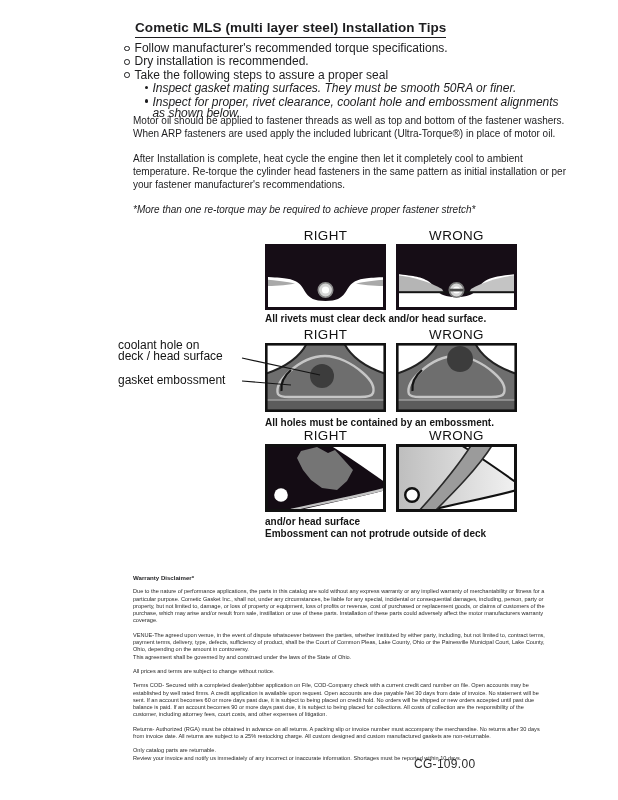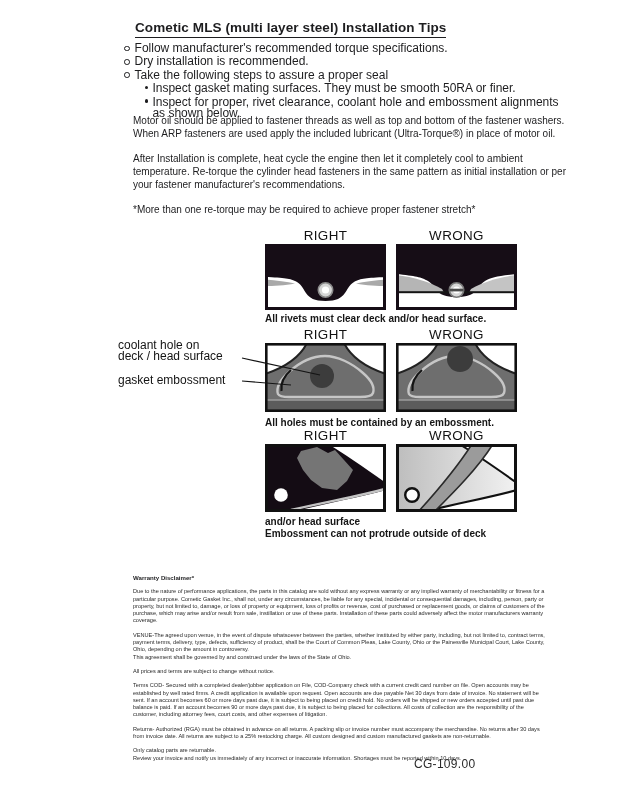--- a/index.html
+++ b/index.html
@@ -9,28 +9,28 @@
   }
   
   .title {
     position:absolute; left:107px; top:20px;
     font-size:13.5px; font-weight:bold; letter-spacing:0.1px;
     border-bottom:1.6px solid #1d1d1f; padding-bottom:2px;
   }
   
   .bullets { position:absolute; left:96px; top:43px; width:450px; font-size:12px; }
   .b-row { display:flex; align-items:flex-start; line-height:11px; margin-bottom:2.4px; }
-  .b-row.sub { margin-left:21px; }
+  .b-row.sub { margin-left:21px;font-style:italic; }
   .o-dot { flex:none; width:3.6px; height:3.6px; border:1px solid #1d1d1f; border-radius:50%; margin:2.6px 5px 0 0; }
   .f-dot { flex:none; width:3.4px; height:3.4px; background:#1d1d1f; border-radius:50%; margin:2.8px 4px 0 0; }
   
   .diesel { position:absolute; left:105px; top:114px; width:436px; font-size:10px; line-height:13px; }
   .diesel h2 { margin:0 0 7px 0; font-size:11.5px; font-weight:bold; }
   .diesel p { margin:0 0 12px 0; }
-  .diesel .note { margin:0; }
+  .diesel .note { margin:0;font-style:italic; }
   
   .diagram { position:absolute; left:0; width:618px; }
   .plabels { position:absolute; left:237px; display:flex; gap:10px; top:0; }
   .plabel { width:121px; text-align:center; font-size:13.4px; letter-spacing:0.4px; color:#111; line-height:14px; }
   .panels { position:absolute; left:237px; top:15px; display:flex; gap:10px; }
   .panels svg { display:block; }
   .caption { position:absolute; left:237px; font-size:10px; font-weight:bold; line-height:11.5px; color:#161616; }
   .d1 { top:229px; height:100px; }
   .d1 .caption { top:84px; }
   .d2 { top:328px; height:115px; }

